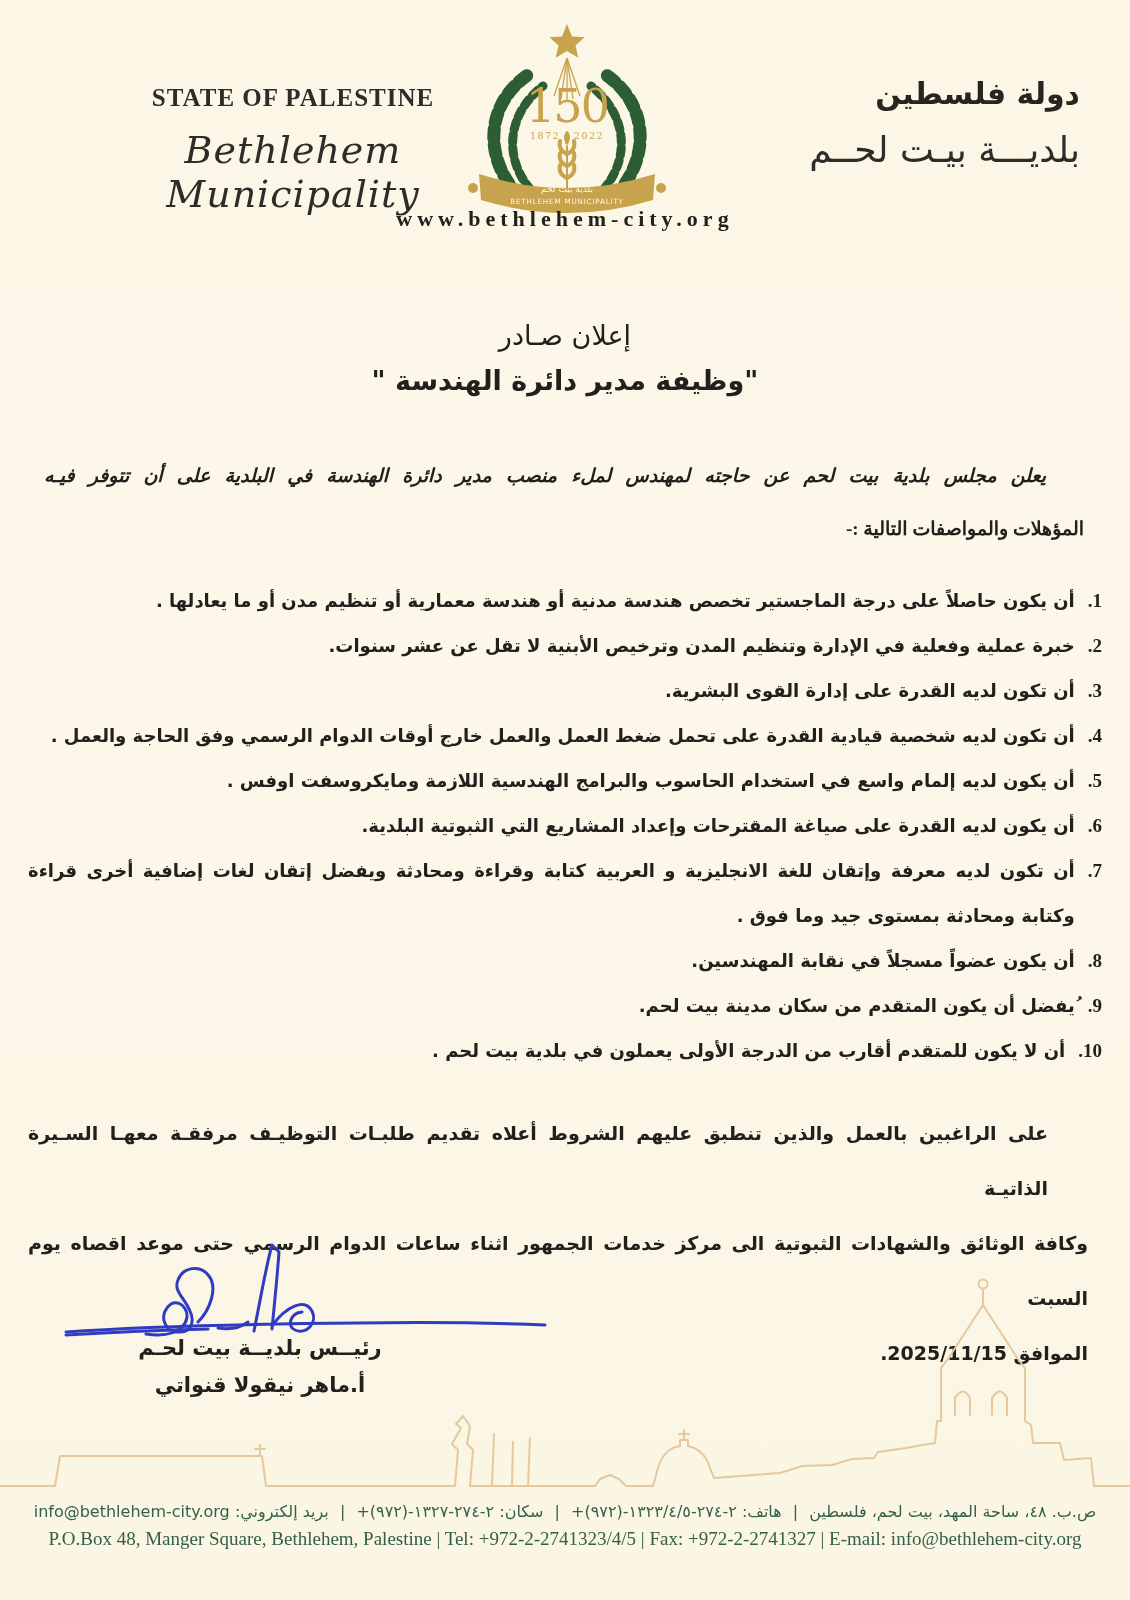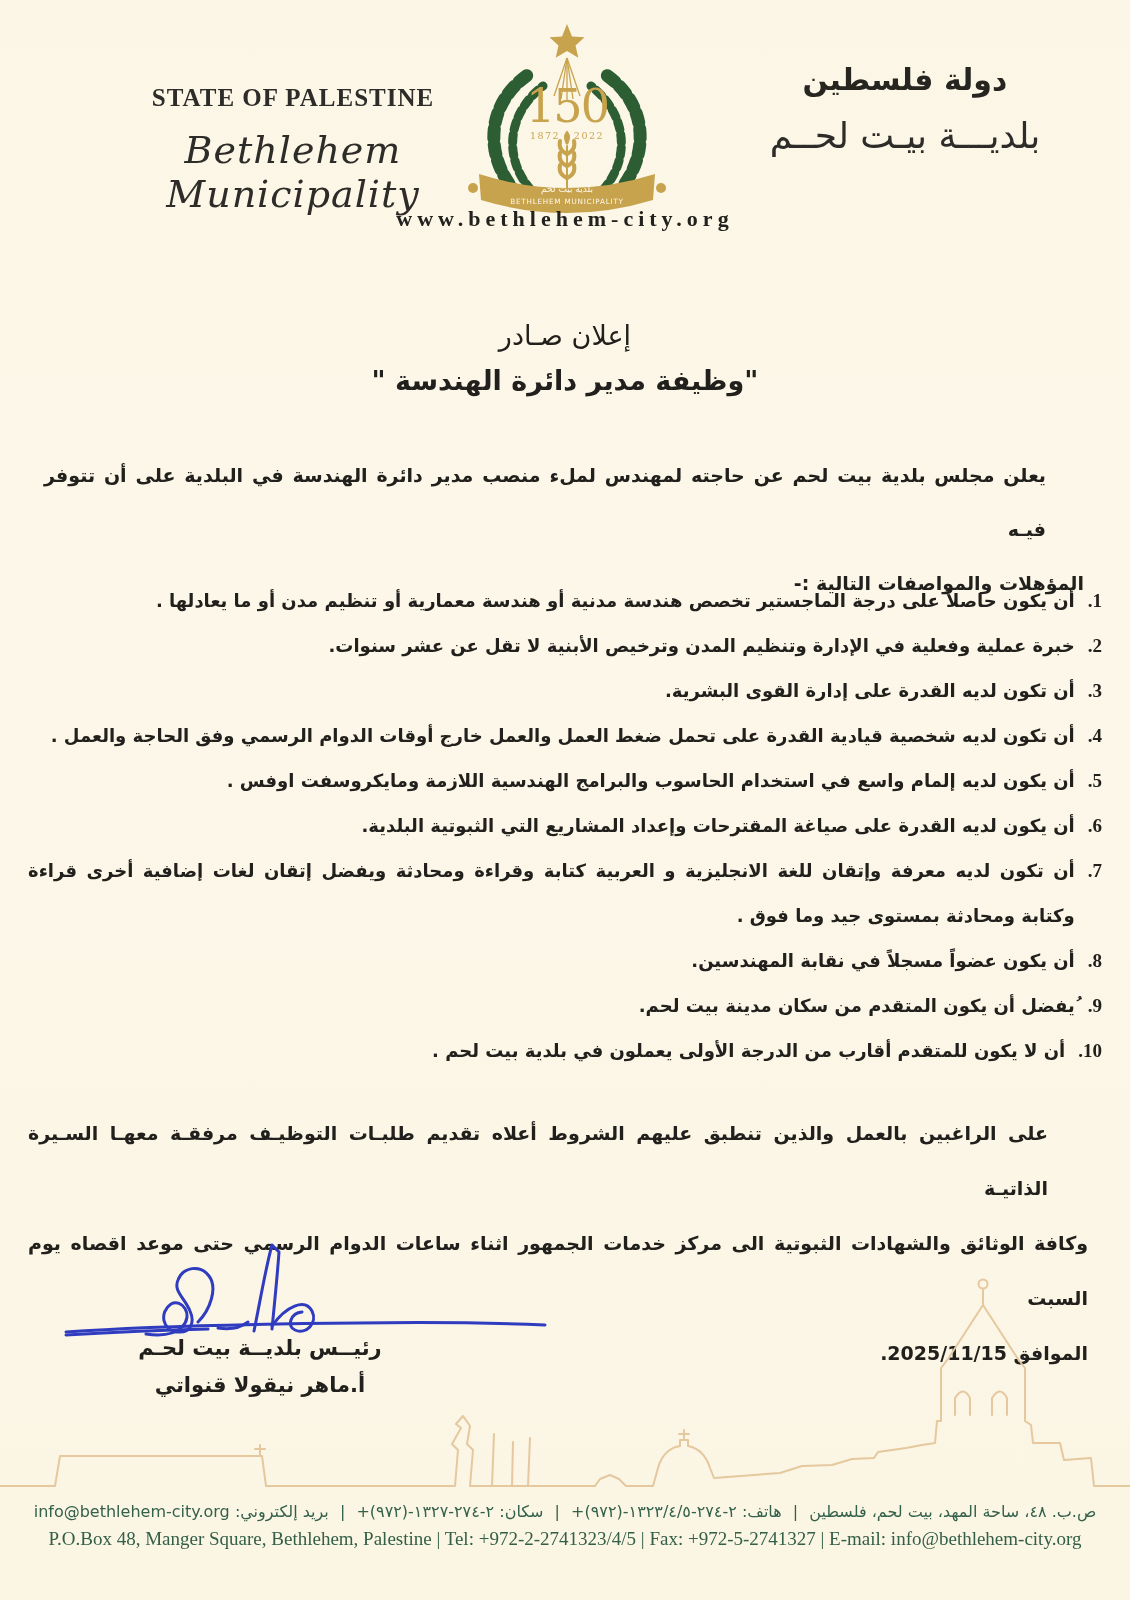--- a/index.html
+++ b/index.html
@@ -6,35 +6,35 @@
   .page{position:relative;width:1130px;height:1600px;margin:0 auto;overflow:hidden;
         background:linear-gradient(180deg,#fbf6e5 0%,#fcf7e9 40%,#fbf5e4 100%);
         color:#21201c;font-family:"DejaVu Sans",sans-serif;}
   
   .hdr-left{position:absolute;left:78px;top:84px;width:430px;text-align:center;}
   .state-en{font-family:"Liberation Serif",serif;font-weight:bold;font-size:25px;
             letter-spacing:1px;color:#2d2c28;}
   .muni-en{font-family:"DejaVu Serif",serif;font-style:italic;font-size:38px;
            color:#2d2c28;margin-top:16px;letter-spacing:1px;}
   .logo-box{position:absolute;left:455px;top:16px;width:225px;height:200px;}
-  .hdr-right{position:absolute;right:50px;top:62px;width:350px;text-align:center;direction:rtl;}
+  .hdr-right{position:absolute;right:50px;top:76px;width:350px;direction:rtl;}
   .state-ar{font-size:30px;font-weight:bold;color:#262520;}
   .muni-ar{font-size:36px;color:#2d2c28;margin-top:18px;}
   .website{position:absolute;left:0;top:206px;width:100%;text-align:center;
            font-family:Liberation Serif, serif;font-weight:bold;font-size:22px;
            letter-spacing:5px;color:#22211d;}
   
   .title{position:absolute;left:0;top:320px;width:100%;text-align:center;direction:rtl;}
   .title .t1{font-size:27px;font-weight:normal;}
   .title .t2{font-size:27px;font-weight:bold;margin-top:14px;}
   
   .intro{position:absolute;left:44px;right:46px;top:448px;direction:rtl;
          font-size:19px;font-weight:bold;line-height:54px;}
-  .intro .l1{padding-right:38px;text-align:justify;text-align-last:justify;}
-  .intro .l2{text-align:right;}
+  .intro .l1{padding-right:38px;text-align:justify;text-align-last:justify;font-style:italic;}
+  .intro .l2{text-align:right;font-family:Liberation Serif, serif;}
   
   .reqs{position:absolute;right:28px;left:28px;top:578px;direction:rtl;
         font-size:18px;font-weight:bold;}
   .req{display:flex;align-items:flex-start;line-height:45px;}
   .req-num{flex:0 0 auto;direction:rtl;unicode-bidi:isolate;margin-left:13px;
            font-family:"Liberation Serif","DejaVu Sans",serif;font-size:19px;}
   .req-text{flex:1 1 auto;text-align:justify;text-align-last:right;}
   
   .closing{position:absolute;left:28px;right:42px;top:1106px;direction:rtl;
            font-size:19px;font-weight:bold;line-height:55px;}
@@ -230,16 +230,16 @@
       <span class="sep">|</span>
       <span>هاتف:</span>
       <span class="num">+(٩٧٢)-٢-٢٧٤-١٣٢٣/٤/٥</span>
       <span class="sep">|</span>
       <span>سكان:</span>
       <span class="num">+(٩٧٢)-٢-٢٧٤-١٣٢٧</span>
       <span class="sep">|</span>
       <span>بريد إلكتروني:</span>
       <span class="num">info@bethlehem-city.org</span>
     </div>
-    <div class="f-en">P.O.Box 48, Manger Square, Bethlehem, Palestine | Tel:  +972-2-2741323/4/5 | Fax: +972-5-2741327  | E-mail: info@bethlehem-city.org</div>
+    <div class="f-en">P.O.Box 48, Manger Square, Bethlehem, Palestine | Tel:  +972-2-2741323/4/5 | Fax: +972-2-2741327  | E-mail: info@bethlehem-city.org</div>
   </div>
 
 </div>
 
 </body></html>

